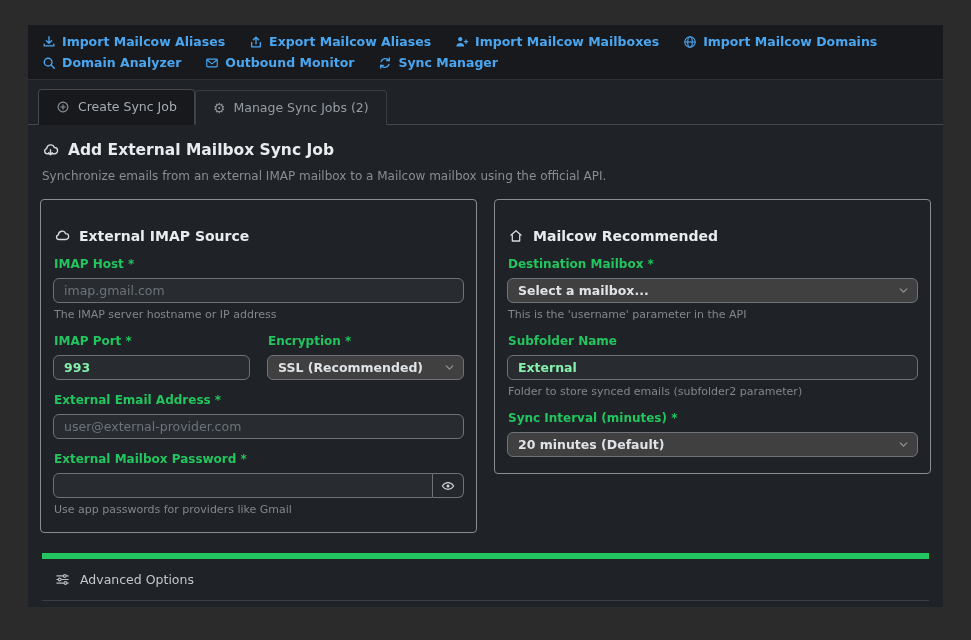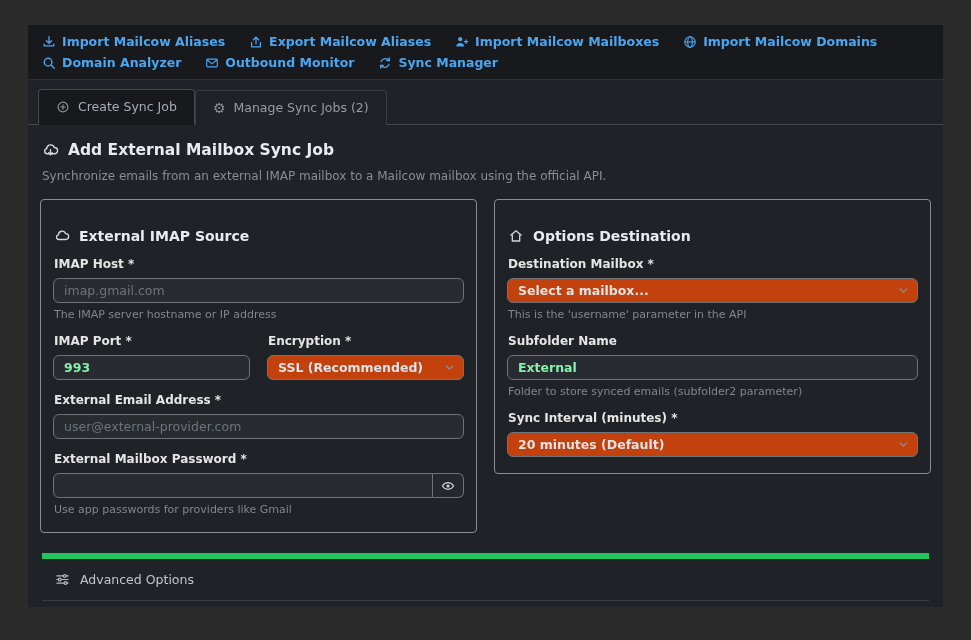--- a/index.html
+++ b/index.html
@@ -77,21 +77,21 @@
     padding:25px 12px 16px;
   }
   .panel-title {
     display:flex; align-items:center; gap:9px;
     font-size:14px; font-weight:700; color:#e9ecef;
     margin:3px 0 4px 1px;
   }
   .panel-title .ic { display:inline-flex; color:#d6dadd; }
   .field-label {
     display:block;
-    font-size:12px; font-weight:700; color:#e5e5e5;
+    font-size:12px; font-weight:700; color:#22c55e;
     margin:13px 0 7px 1px;
   }
   .tinput {
     width:100%; height:25px;
     background:#282c31;
     border:1px solid #6d7379;
     border-radius:6px;
     color:#86efac; font-size:12.5px; font-weight:600;
     font-family:"DejaVu Sans","Liberation Sans",sans-serif;
     padding:2px 10px;
@@ -99,21 +99,21 @@
   }
   .tinput::placeholder { color:#6d737a; font-weight:400; }
   .help {
     font-size:11px; color:#81878d;
     margin:5px 0 0 1px;
   }
   .two-col { display:grid; grid-template-columns:1fr 1fr; gap:17px; }
   .selectbox {
     position:relative;
     height:25px;
-    background:#c2410c;
+    background:#404040;
     border:1px solid #6d7379;
     border-radius:6px;
     display:flex; align-items:center;
     padding:0 26px 0 10px;
     font-size:12.5px; font-weight:600; color:#dfe3e7;
     cursor:pointer;
   }
   .selectbox .chev {
     position:absolute; right:7px; top:5px;
     color:#8a9096; display:inline-flex;
@@ -321,21 +321,21 @@
       </div>
 
       <div class="panel">
         <div class="panel-title">
           <span class="ic">
             <svg width="16" height="16" viewBox="0 0 16 16" fill="none" stroke="currentColor" stroke-width="1.3" stroke-linejoin="round">
                 <path d="M2.5 7.5L8 2.8l5.5 4.7"></path>
                 <path d="M4.3 6.4V13h7.4V6.4"></path>
               </svg>
           </span>
-          <span>Options Destination</span>
+          <span>Mailcow Recommended</span>
         </div>
 
         <label class="field-label">Destination Mailbox *</label>
         <div class="selectbox">
           <span>Select a mailbox...</span>
           <span class="chev">
             <svg width="13" height="13" viewBox="0 0 16 16" fill="none" stroke="currentColor" stroke-width="1.7" stroke-linecap="round" stroke-linejoin="round">
                 <path d="M4 6l4 4 4-4"></path>
               </svg>
           </span>

